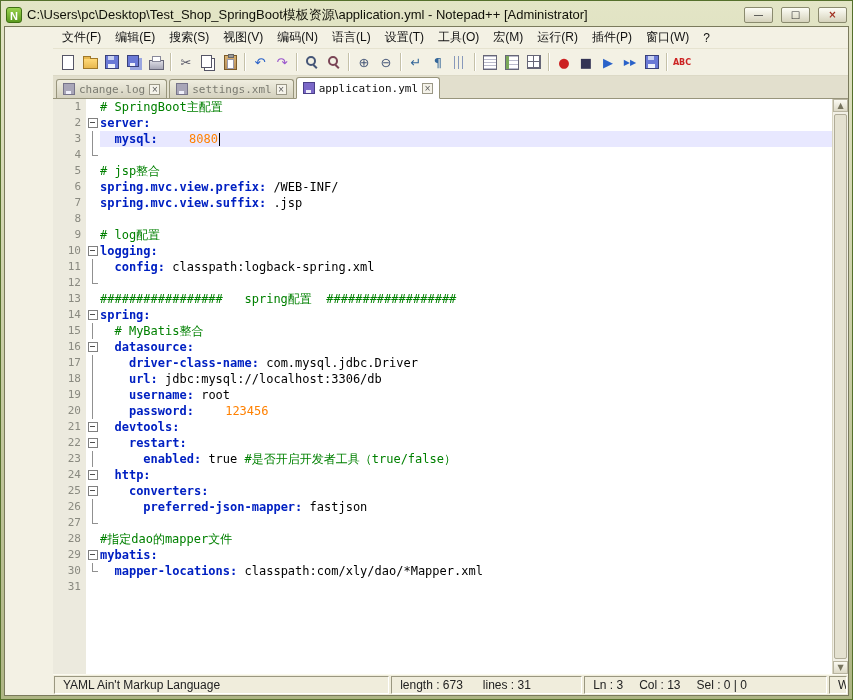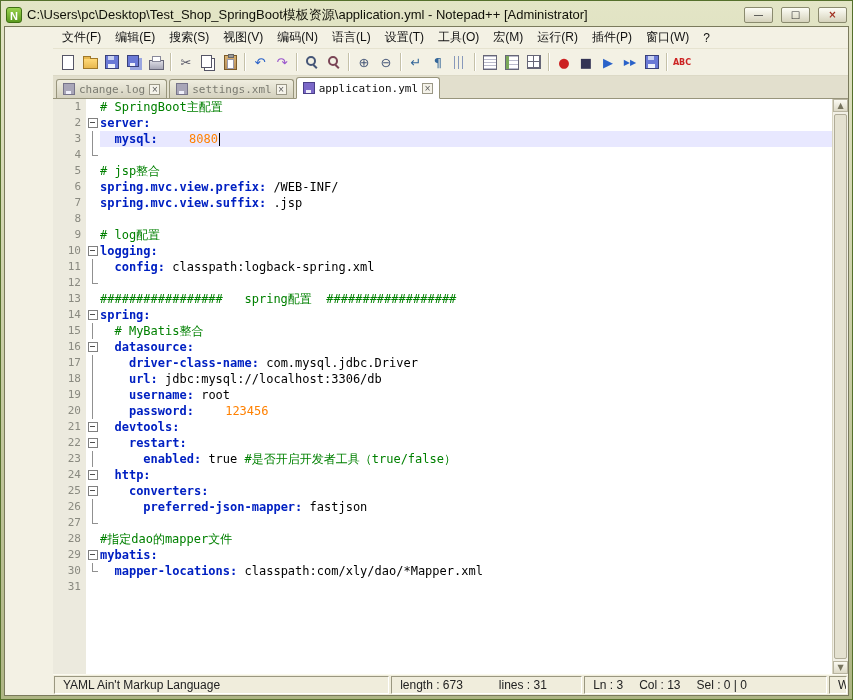--- a/index.html
+++ b/index.html
@@ -83,21 +83,21 @@
   .caret{display:inline-block;width:1px;height:13px;background:#000;vertical-align:middle;margin-left:1px;}
   
   .vscroll{flex:0 0 15px;background:#f2f0e6;border-left:1px solid #d8d5c2;display:flex;flex-direction:column;align-items:center;}
   .sb-arrow{font:8px/12px "DejaVu Sans",sans-serif;color:#77745e;width:100%;text-align:center;height:13px;background:linear-gradient(#fbfaf2,#ddd9c6);border:1px solid #b8b4a0;box-sizing:border-box;}
   .sb-thumb{flex:1;width:11px;margin:2px 0;background:#e4e1d0;border:1px solid #b0ac98;border-radius:2px;}
   
   .statusbar{height:20px;display:flex;background:#f0eddc;border-top:1px solid #fbfaf0;font-size:12px;color:#222;}
   .sb{display:flex;align-items:center;padding:0 8px;margin:1px;box-sizing:border-box;white-space:nowrap;
       border:1px solid;border-color:#9a9780 #ffffff #ffffff #9a9780;overflow:hidden;}
   .sb-doc{width:348px;}
-  .sb-len{width:198px;gap:36px;}
+  .sb-len{width:198px;gap:20px;}
   .sb-pos{width:252px;gap:16px;}
   .sb-eol{flex:1;}
 </style>
 </head>
 <body>
 
 <div class="frame">
 
   <div class="titlebar">
     <span class="app-icon">N</span>

